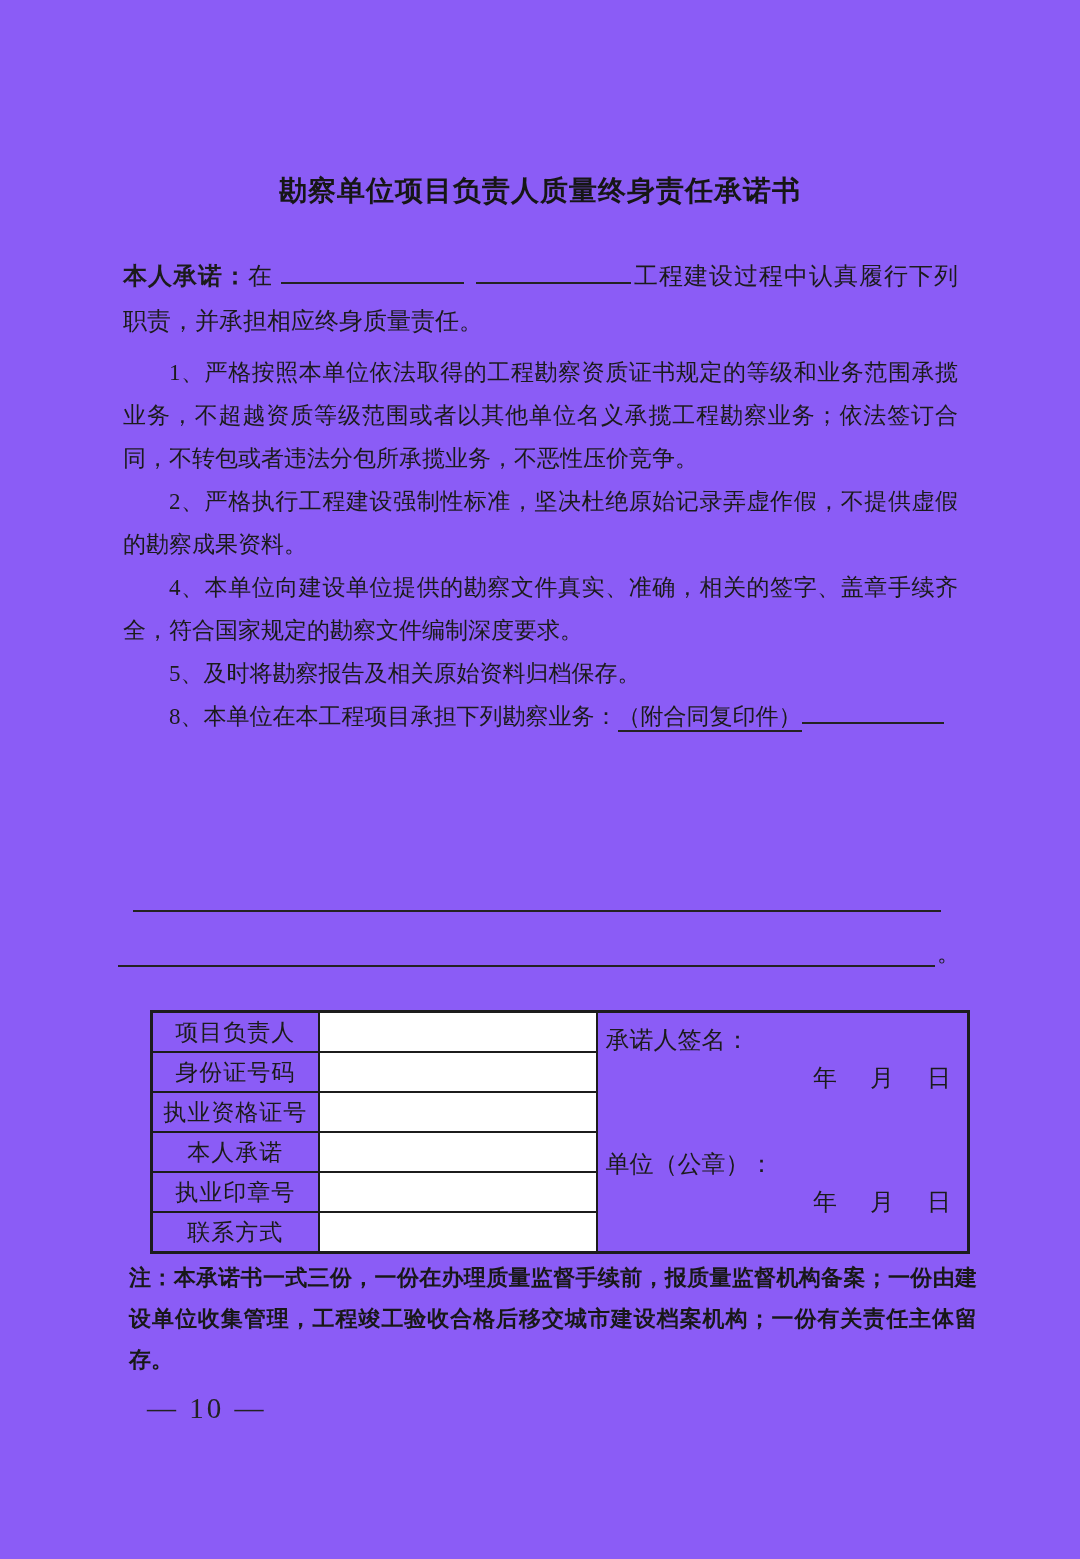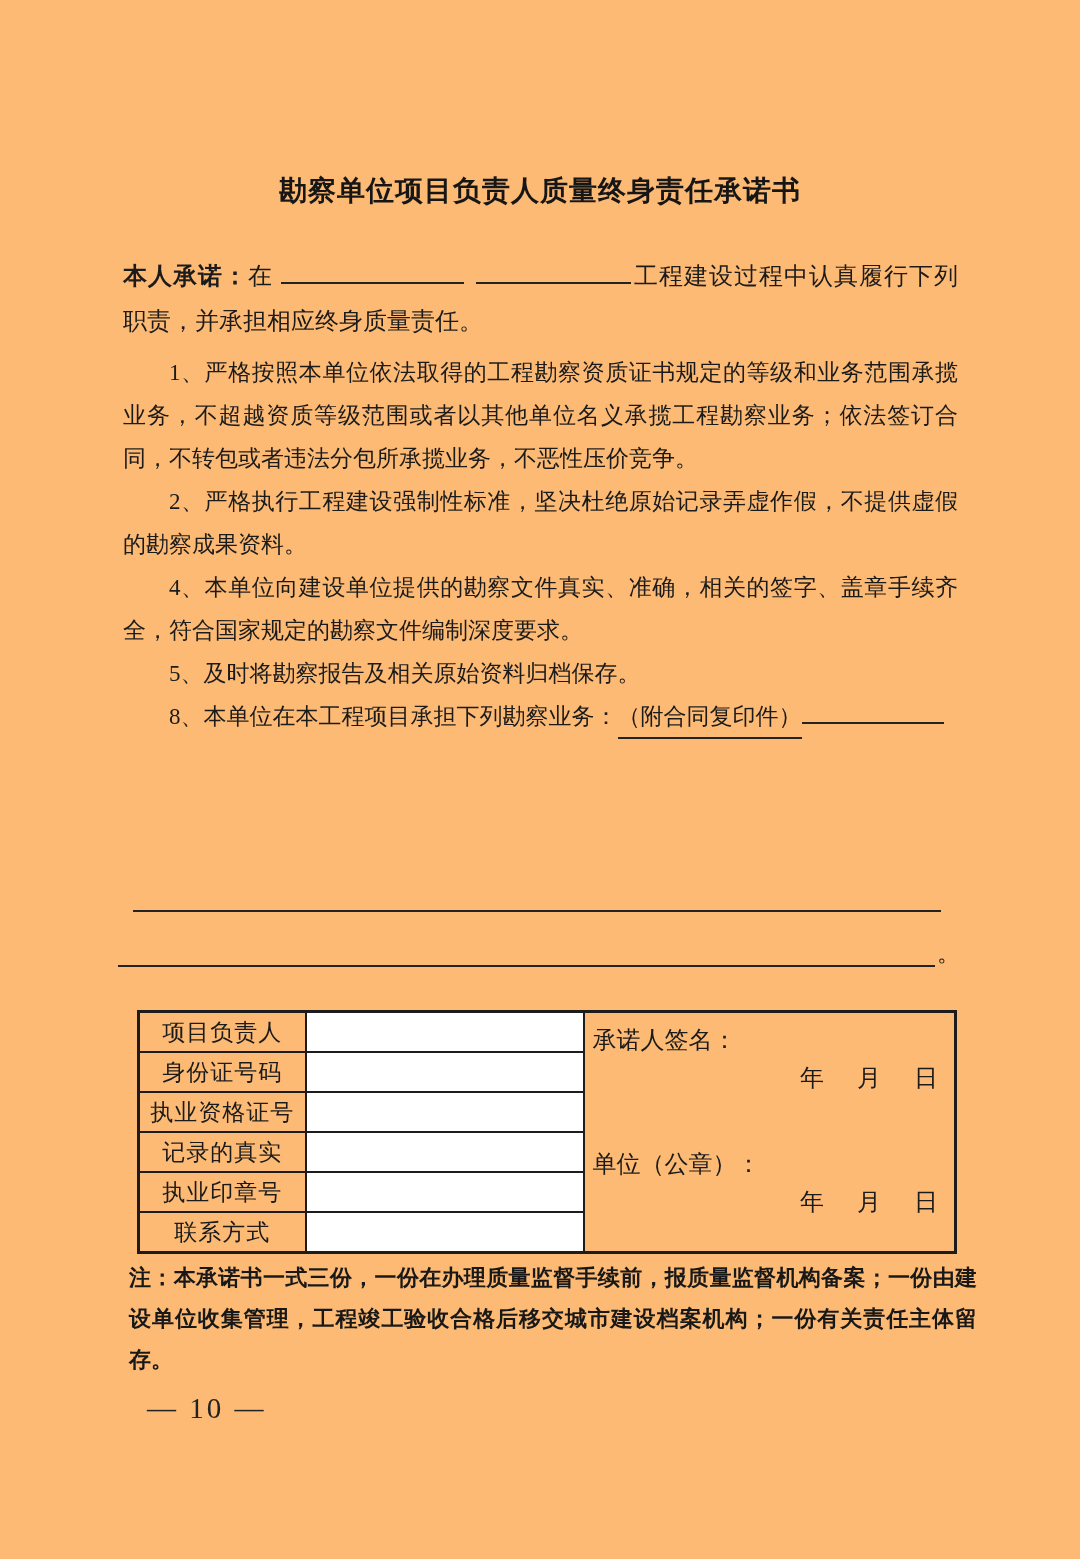--- a/index.html
+++ b/index.html
@@ -1,21 +1,21 @@
 <!DOCTYPE html>
 <html><head>
 <meta charset="utf-8">
 <style>
   html, body { margin: 0; padding: 0; background: #e8e8e8; }
   .page {
     position: relative;
     width: 1080px;
     height: 1559px;
     margin: 0 auto;
-    background: #fdba74;
+    background: #8b5cf6;
     font-family: "Liberation Serif", serif;
     color: #1b1b1b;
     overflow: hidden;
   }
   .doc-title {
     position: absolute;
     top: 172px; left: 0;
     width: 100%;
     text-align: center;
     font-family: "Liberation Sans", sans-serif;
@@ -50,21 +50,21 @@
     line-height: 43px;
   }
   .item {
     margin: 0;
     text-indent: 2em;
     text-align: justify;
   }
   .item-8 { text-align: left; }
   .underlined-text {
     border-bottom: 2px solid #232323;
-    padding-bottom: 8px;
+    padding-bottom: 1px;
   }
   .blank-tail {
     width: 142px;
     height: 23px;
   }
   .fill-line-1 {
     position: absolute;
     left: 133px; top: 872px;
     width: 808px;
     height: 38px;
@@ -84,21 +84,21 @@
     align-self: stretch;
     border-bottom: 2px solid #232323;
   }
   .fill-line-2 .terminator {
     flex: 0 0 auto;
     line-height: 26px;
     padding-left: 2px;
   }
   table.info-table {
     position: absolute;
-    top: 1010px; left: 137px;
+    top: 1010px; left: 150px;
     width: 817px;
     height: 228px;
     border-collapse: collapse;
     table-layout: fixed;
     font-size: 23px;
   }
   .info-table td {
     border: 2px solid #1c1c1c;
     padding: 0;
   }
@@ -202,21 +202,21 @@
       </tr>
       <tr>
         <td class="cell-label">身份证号码</td>
         <td class="cell-value"></td>
       </tr>
       <tr>
         <td class="cell-label">执业资格证号</td>
         <td class="cell-value"></td>
       </tr>
       <tr>
-        <td class="cell-label">记录的真实</td>
+        <td class="cell-label">本人承诺</td>
         <td class="cell-value"></td>
       </tr>
       <tr>
         <td class="cell-label">执业印章号</td>
         <td class="cell-value"></td>
       </tr>
       <tr>
         <td class="cell-label">联系方式</td>
         <td class="cell-value"></td>
       </tr>

